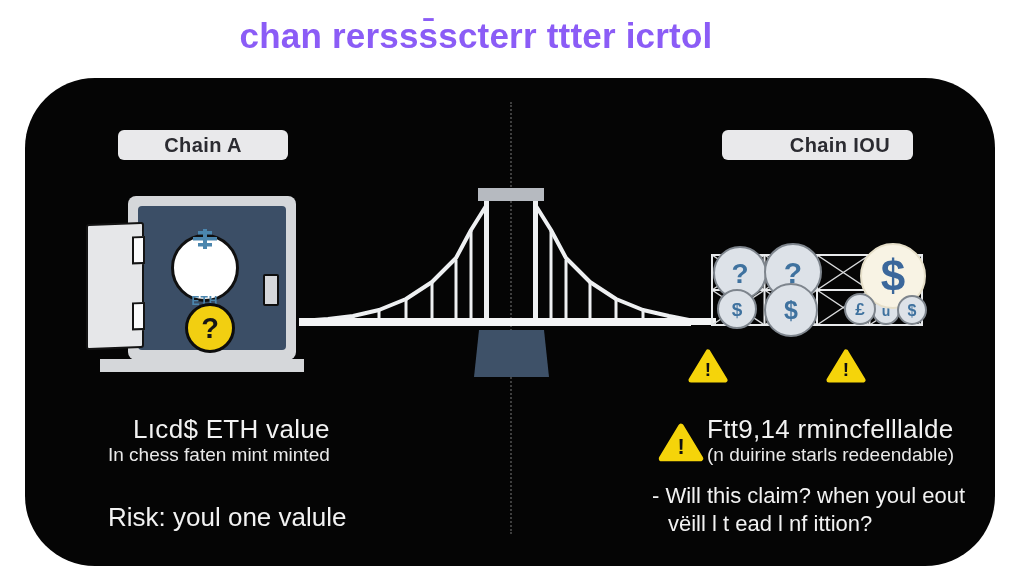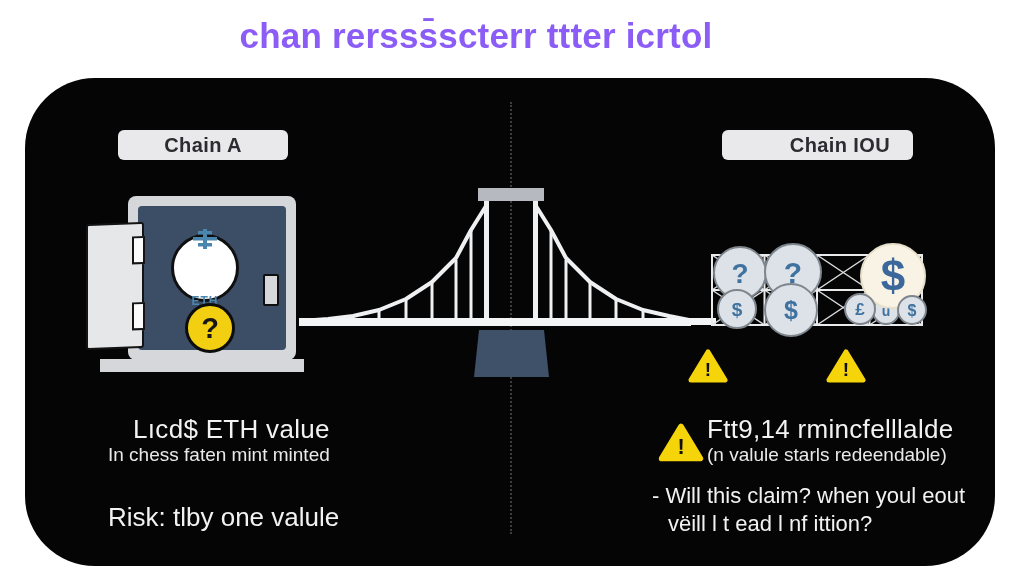--- a/index.html
+++ b/index.html
@@ -182,25 +182,25 @@
     </svg>
     <svg class="warn warn-cap" width="46" height="41" viewBox="0 0 40 36">
       <polygon points="20,4 37,32 3,32" fill="#f5d40a" stroke="#f5d40a" stroke-width="5" stroke-linejoin="round"></polygon>
       <text x="20" y="28" font-size="19" font-weight="700" fill="#101010" text-anchor="middle" font-family="Liberation Sans, sans-serif">!</text>
     </svg>
 
     <div class="cap-left">
       <div class="cap-l1">Lıcd$ ETH value</div>
       <div class="cap-l2">In chess faten mint minted</div>
     </div>
-    <div class="risk-line">Risk: tlby one valule</div>
+    <div class="risk-line">Risk: youl one valule</div>
 
     <div class="cap-right">
       <div class="cap-l1">Ftt9,14 rmincfelllalde</div>
-      <div class="cap-l2">(n valule starls redeendable)</div>
+      <div class="cap-l2">(n duirine starls redeendable)</div>
     </div>
     <div class="notes">
       <div class="n1">- Will this claim? when youl eout</div>
       <div class="n2">vëill l t ead l nf ittion?</div>
     </div>
 
   </div>
 </div>
 
 </body></html>

